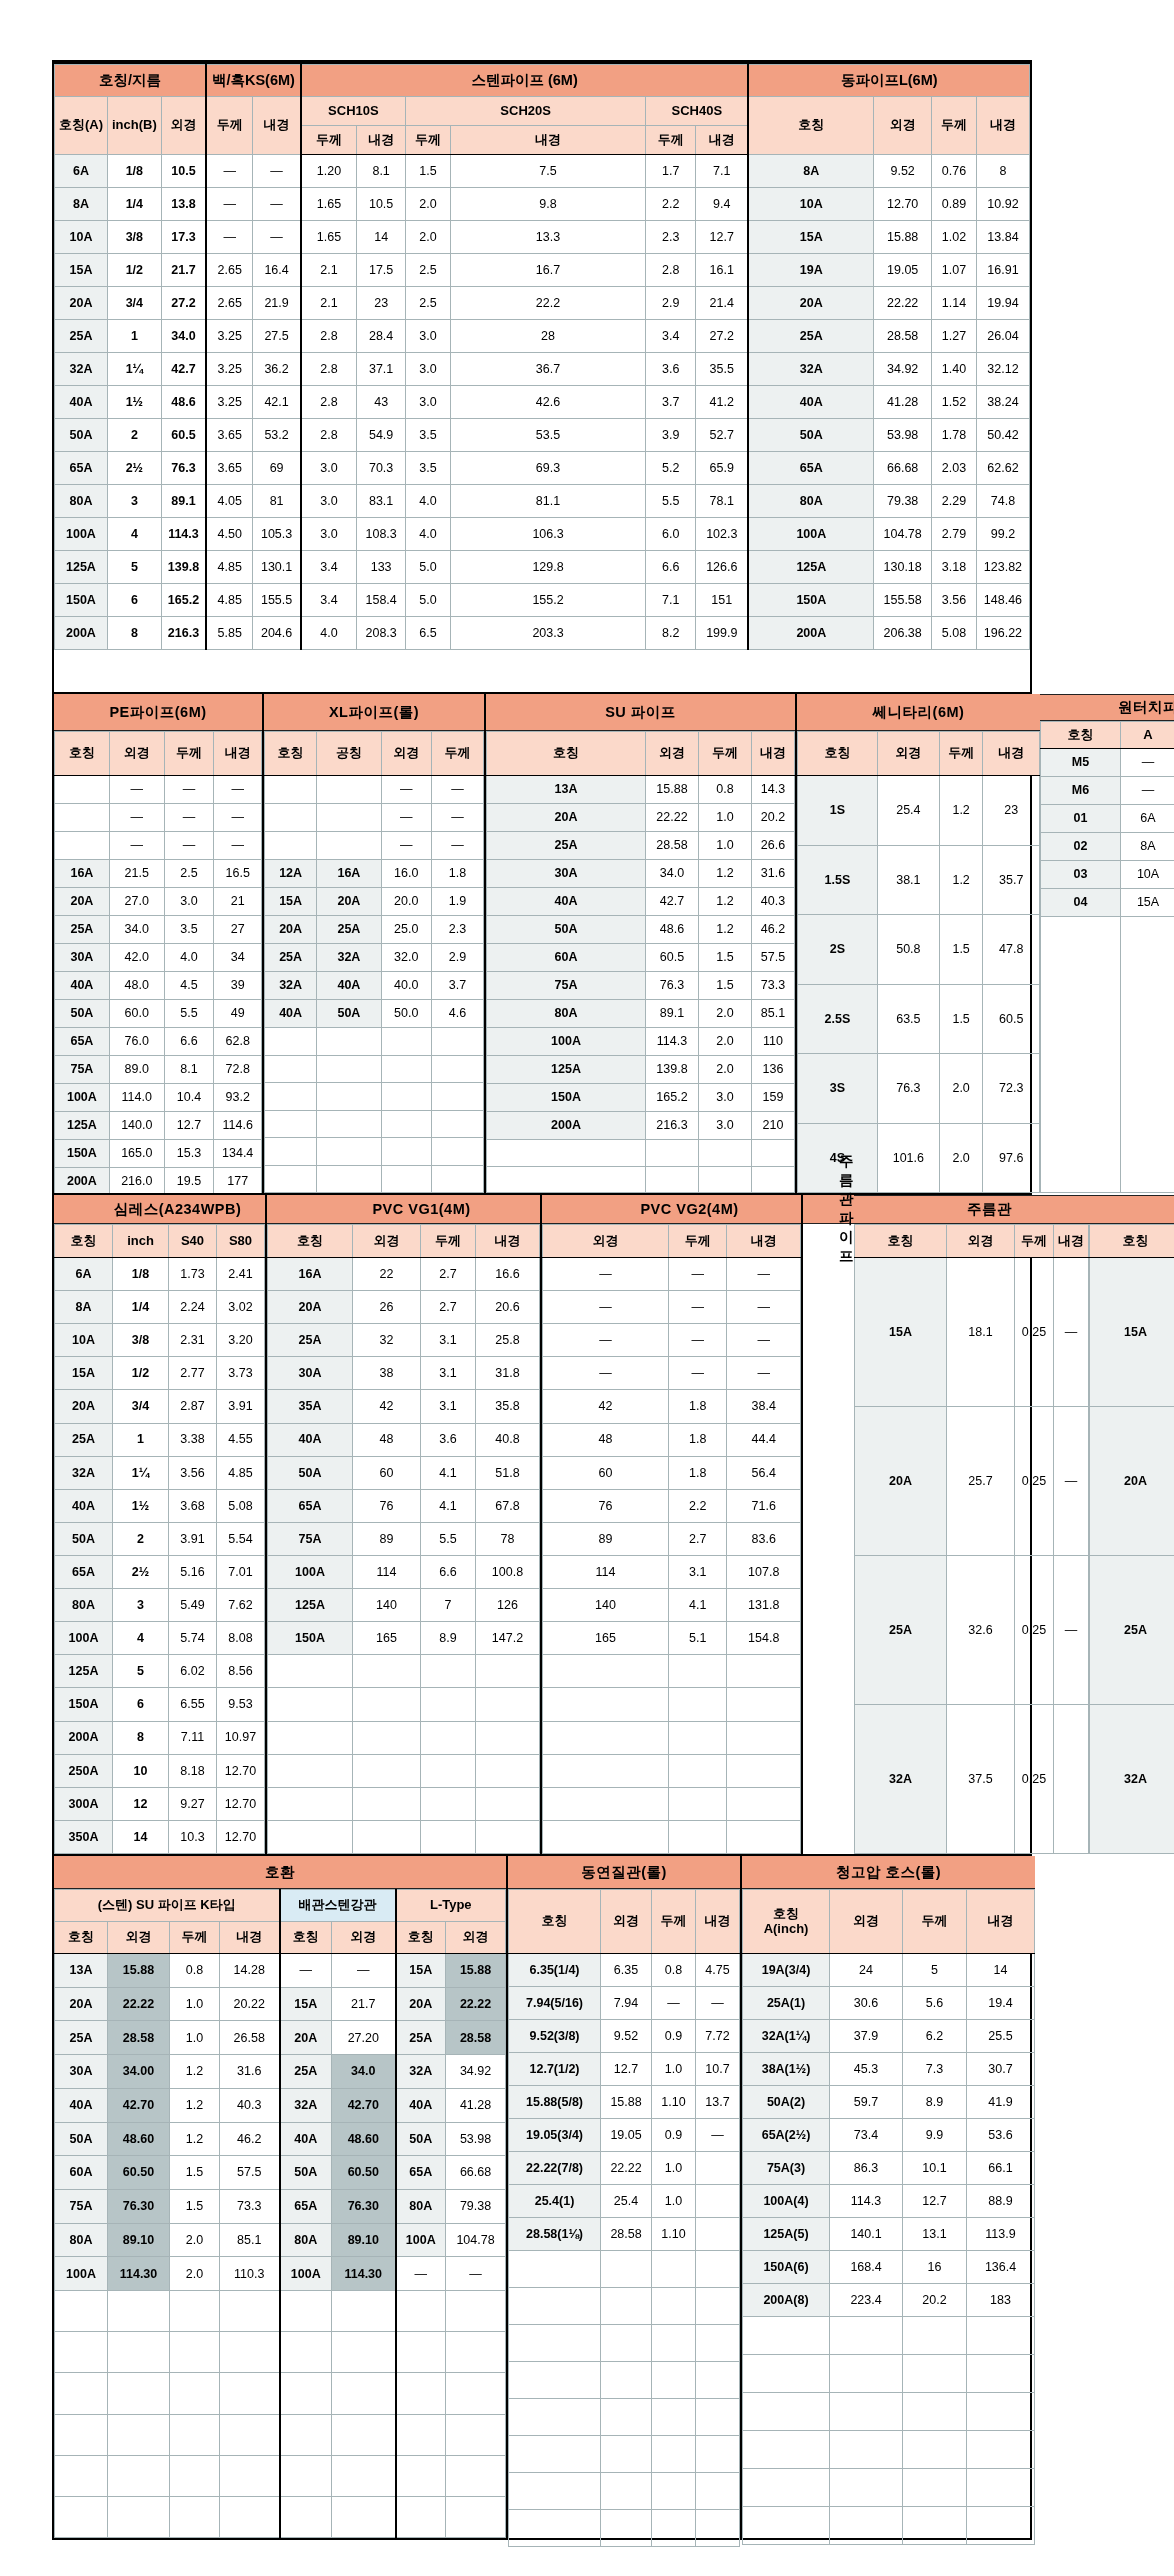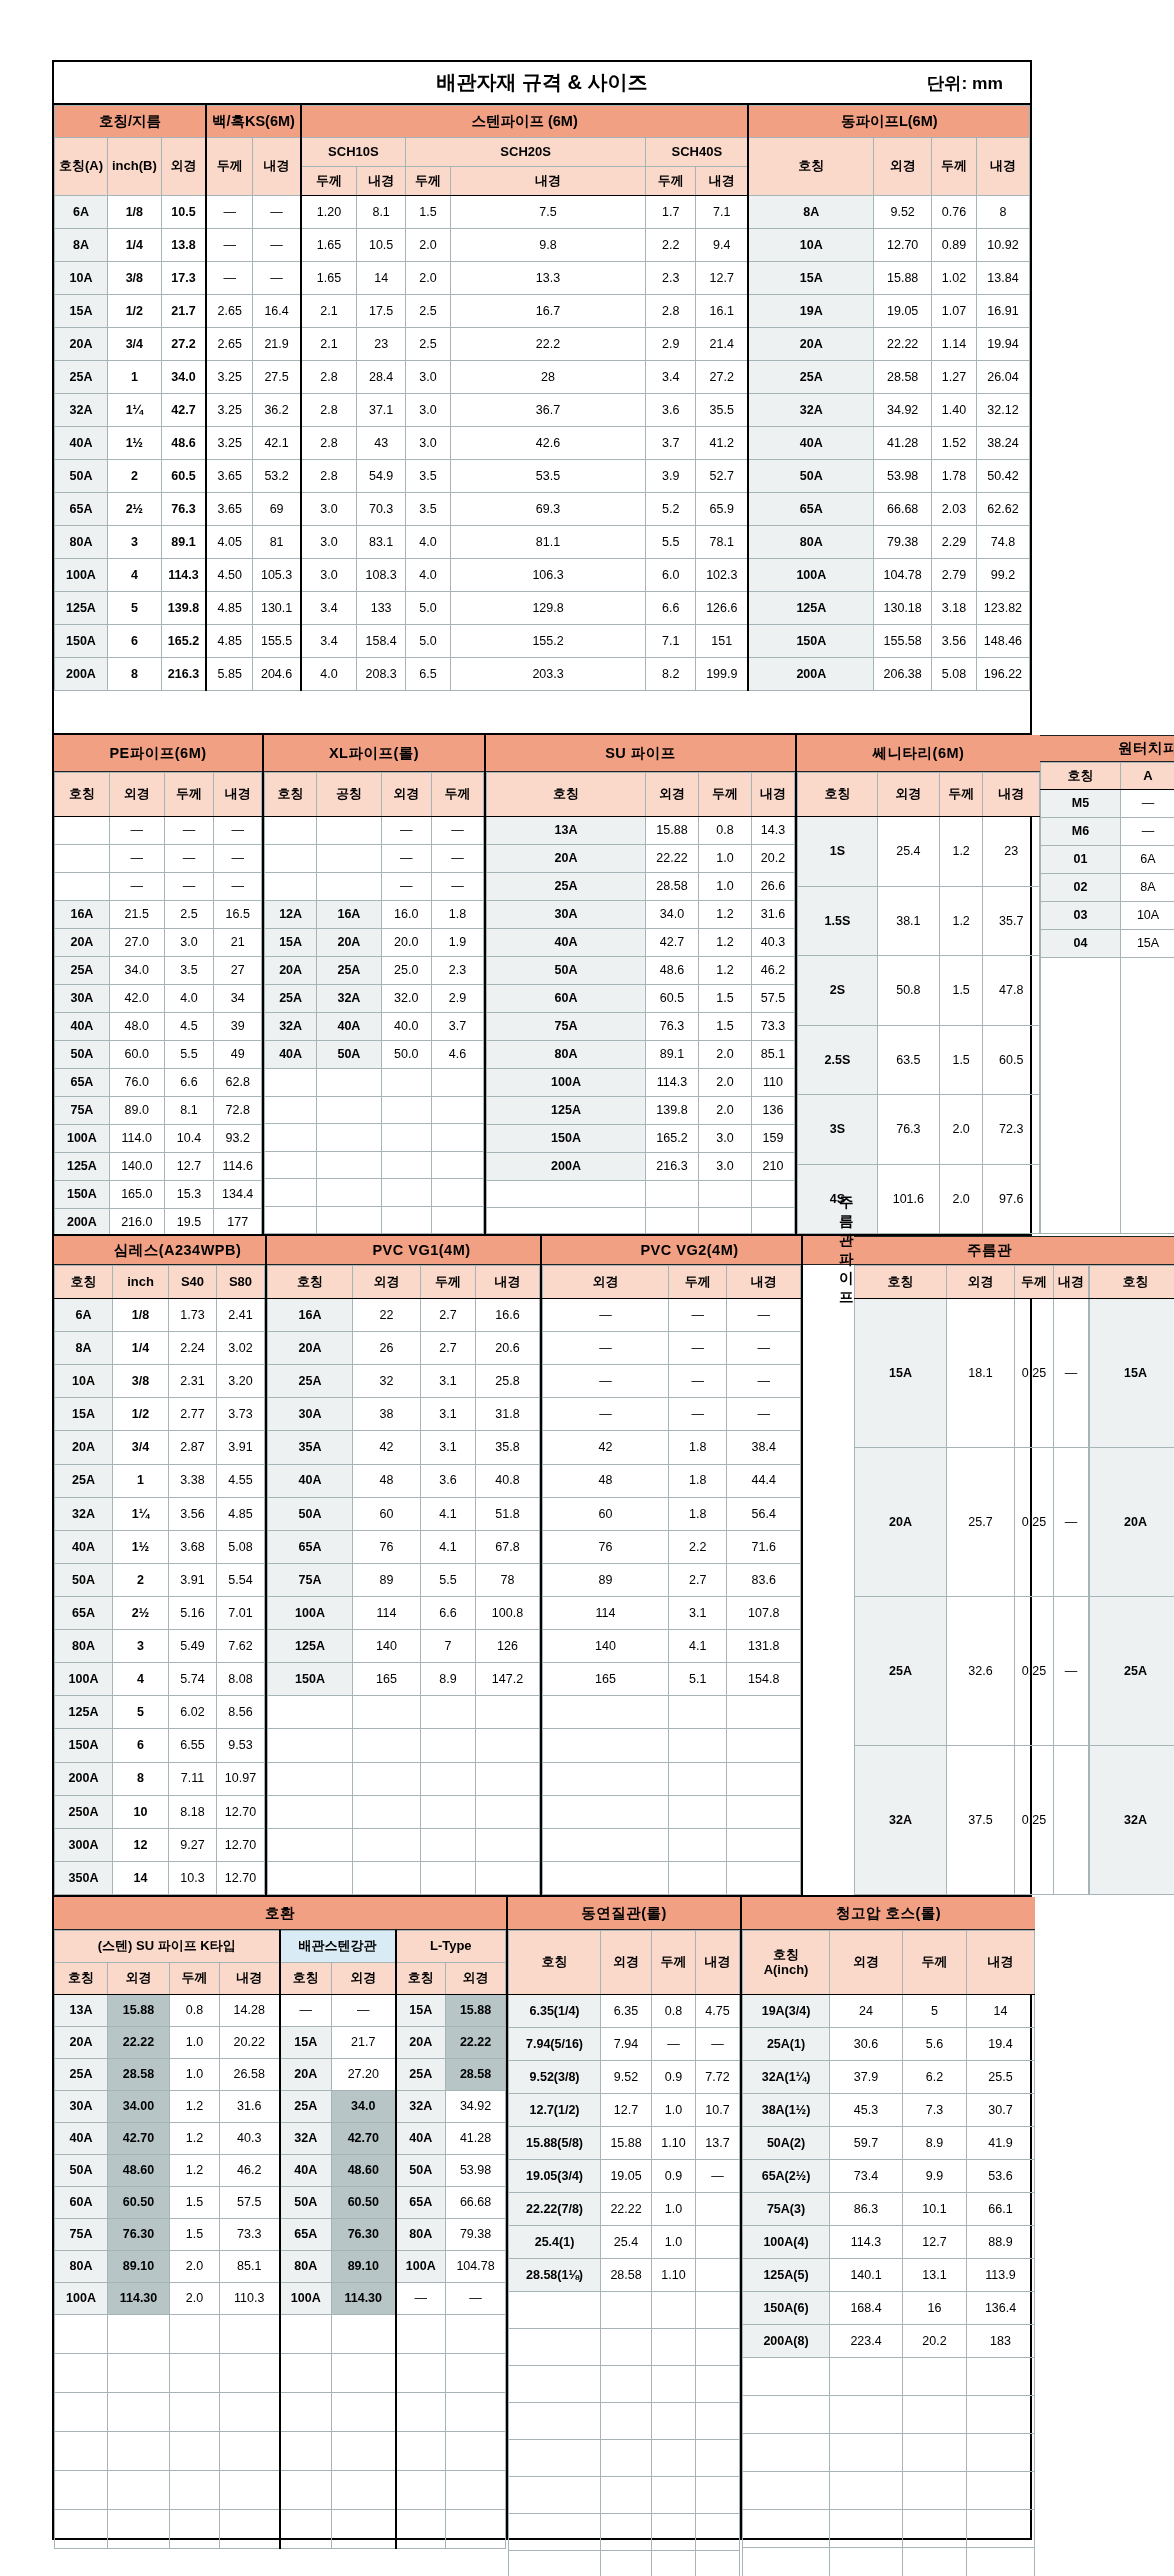--- a/index.html
+++ b/index.html
@@ -42,24 +42,20 @@
   td.lbl{background:var(--label);}
   td.shade{background:var(--shade);}
   .b{font-weight:bold;}
   td.sm{font-size:10px; font-weight:bold;}
   .sep{border-left:2.4px solid var(--blk) !important;}
 </style>
 </head>
 <body>
 
 <div class="doc">
-  <div class="title-row">
-    <div class="title">배관자재 규격 &amp; 사이즈</div>
-    <div class="unit">단위: mm</div>
-  </div>
 
   <div class="band b1">
     <div class="tbl" style="flex:1">
         <table class="grid">
           <colgroup>
             <col style="width: 52px;">
             <col style="width: 53px;">
             <col style="width: 44px;">
             <col style="width: 46px;">
             <col style="width: 47px;">

